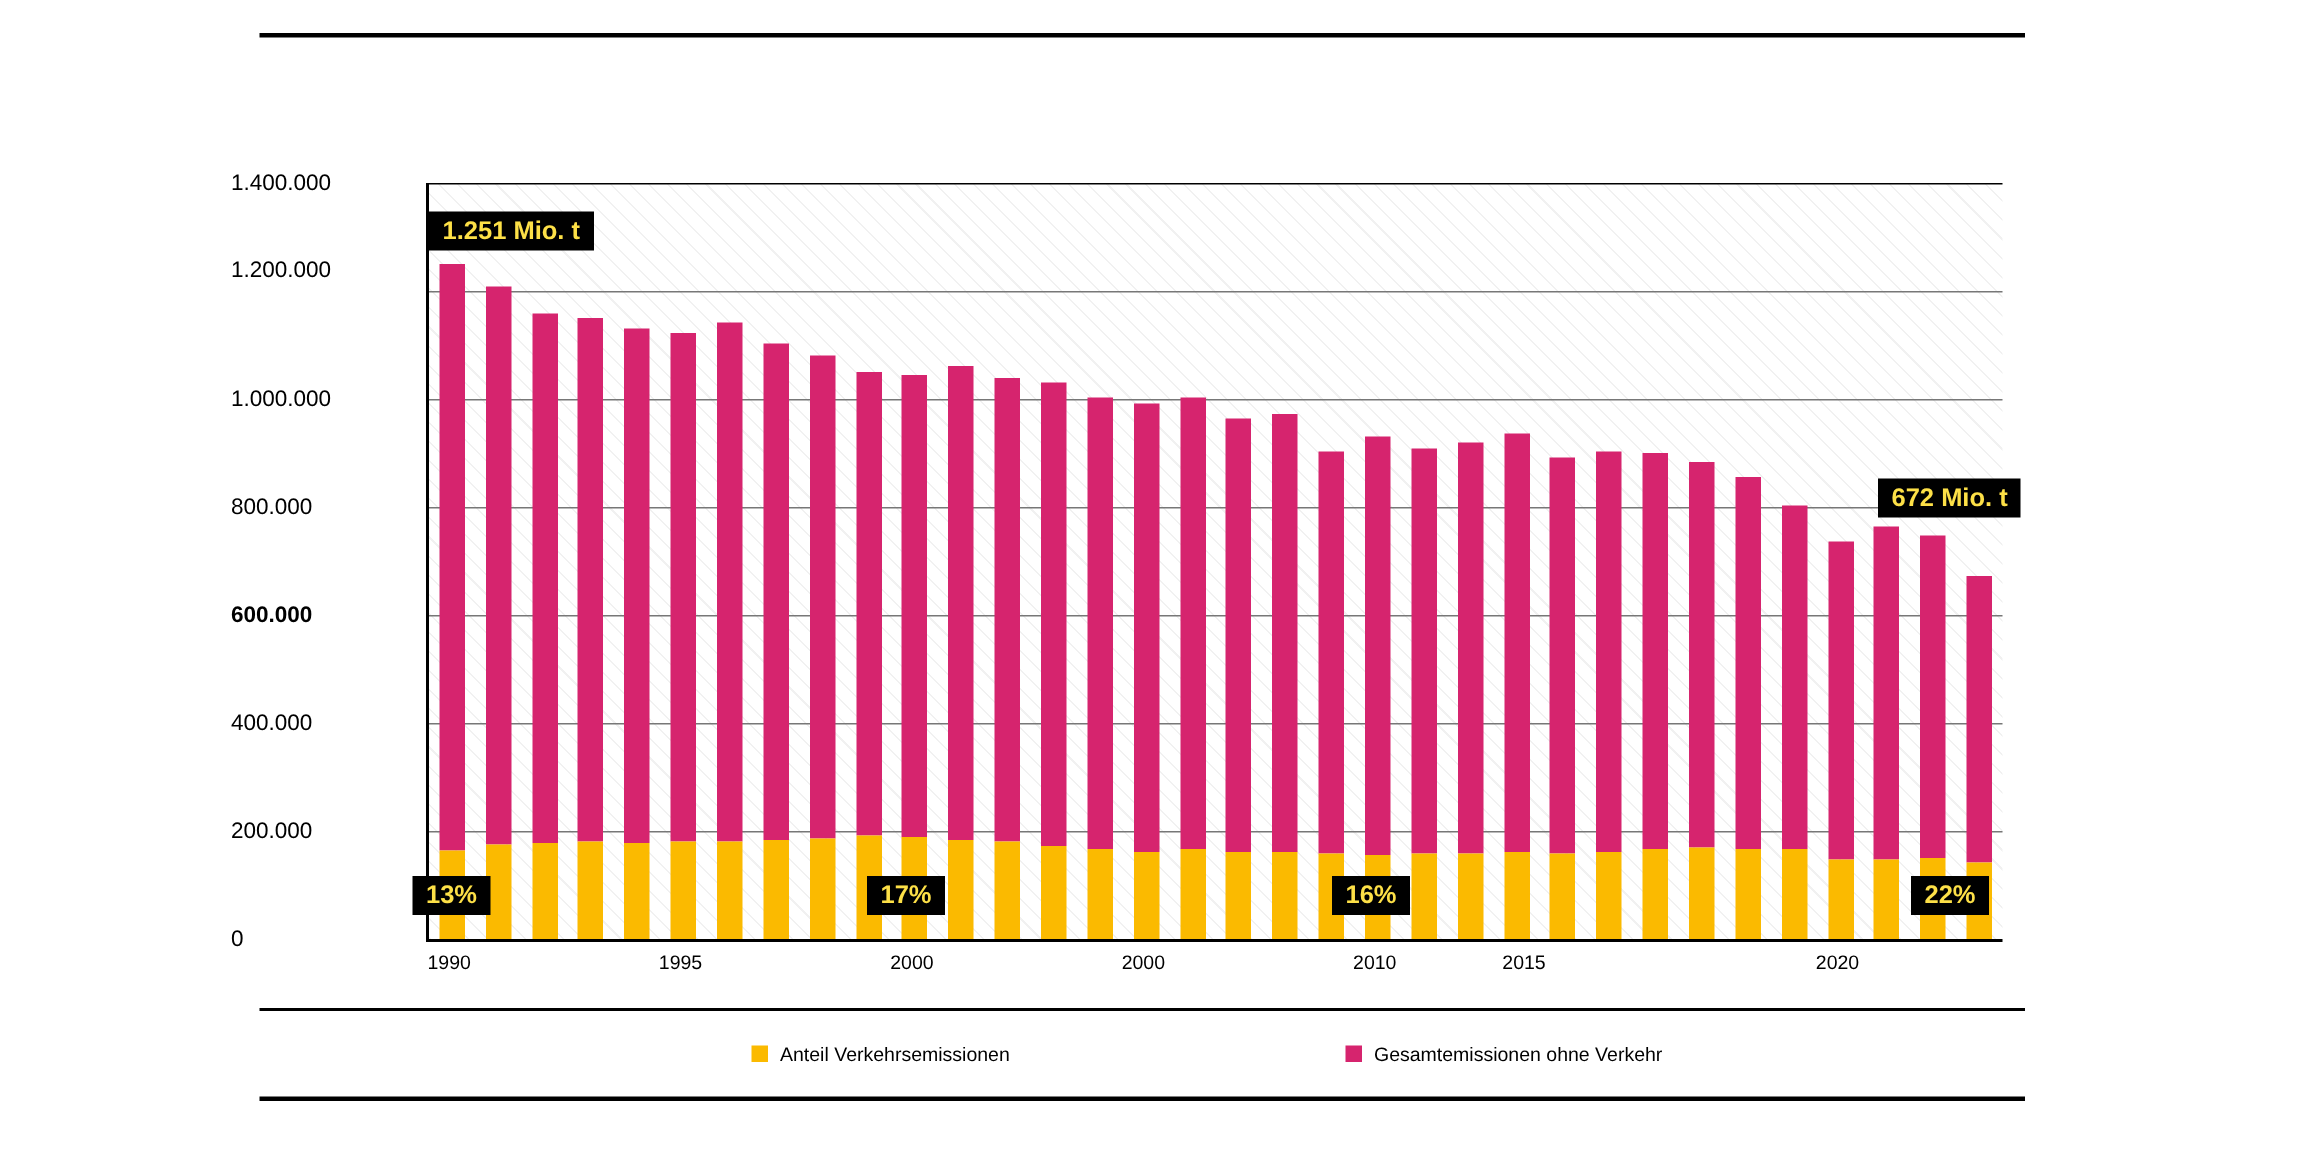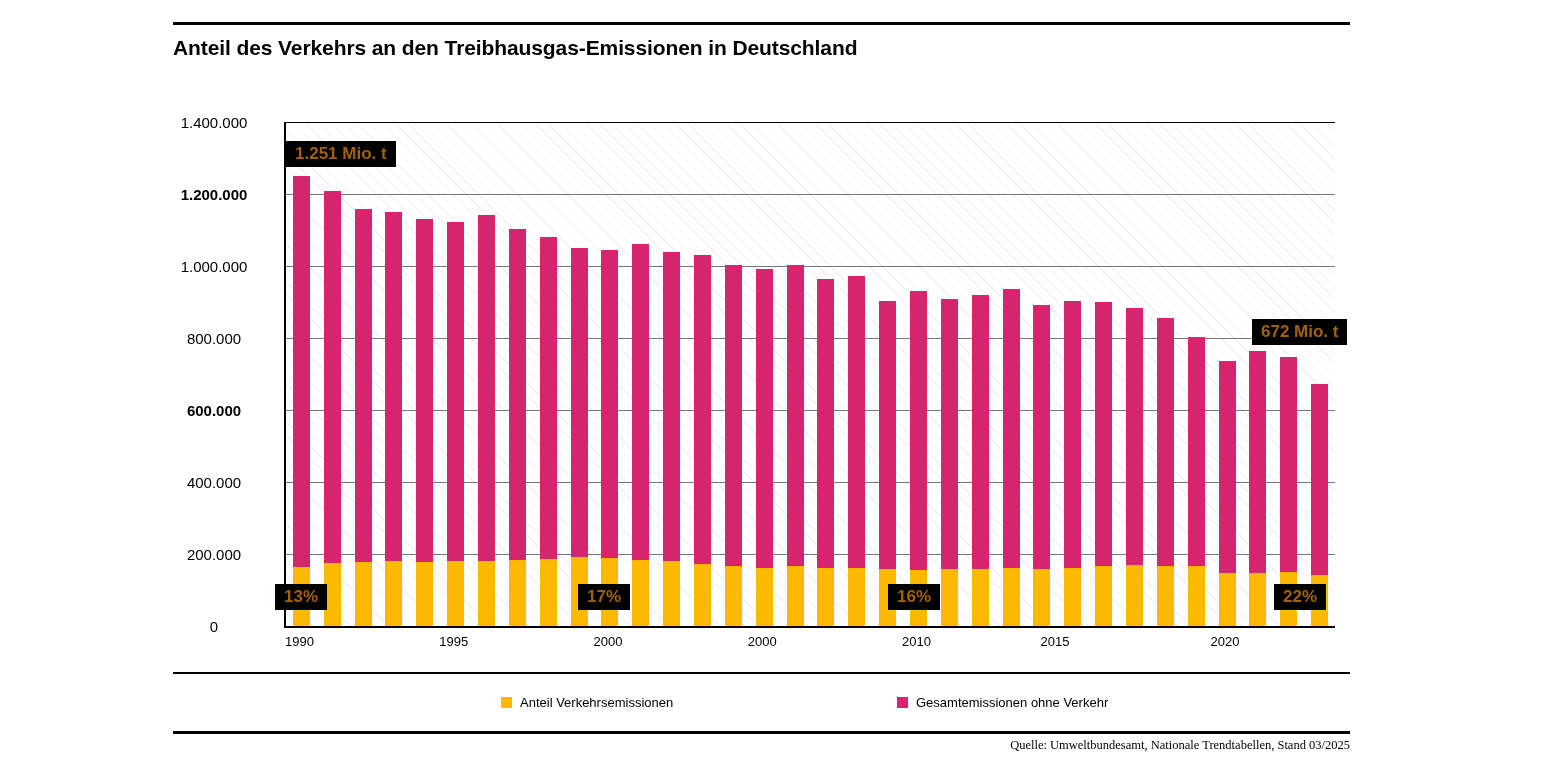--- a/index.html
+++ b/index.html
@@ -75,21 +75,21 @@
     width: 1049px;
     height: 1px;
     background: #777777;
   }
   .gridline.top-edge { background: #000000; }
 
   .ytick {
     position: absolute;
     right: 1271px;       
     width: 120px;
-    text-align: center;
+    text-align: left;
     font-size: 15px;
     transform: translateY(-50%);
     white-space: nowrap;
   }
 
   .xtick {
     position: absolute;
     top: 634px;
     font-size: 13px;
     transform: translateX(-50%);
@@ -113,21 +113,21 @@
     left: 0;
     bottom: 0;
     width: 100%;
     background: #fbba00;
   }
 
   
   .callout {
     position: absolute;
     background: #000000;
-    color: #a16207;
+    color: #fde047;
     font-size: 17px;
     font-weight: bold;
     padding: 4px 9px 5px 9px;
     white-space: nowrap;
     line-height: 1;
   }
 
   
   .legend-item {
     position: absolute;
@@ -156,31 +156,30 @@
     white-space: nowrap;
   }
 </style>
 </head>
 <body>
 
 <div id="page">
 
   <div class="rule rule-top"></div>
 
-  <div class="chart-title">Anteil des Verkehrs an den Treibhausgas-Emissionen in Deutschland</div>
 
 
   <div id="axis-labels">
       <div class="ytick" style="top: 626px;">0</div>
       <div class="ytick" style="top: 554px;">200.000</div>
       <div class="ytick" style="top: 482px;">400.000</div>
       <div class="ytick" style="top: 410px; font-weight: bold;">600.000</div>
       <div class="ytick" style="top: 338px;">800.000</div>
       <div class="ytick" style="top: 266px;">1.000.000</div>
-      <div class="ytick" style="top: 194px; font-weight: bold;">1.200.000</div>
+      <div class="ytick" style="top: 180px;">1.200.000</div>
       <div class="ytick" style="top: 122px;">1.400.000</div>
     </div>
 
   <div id="plot">
     <div id="grid">
         <div class="gridline" style="top: 432px;"></div>
         <div class="gridline" style="top: 360px;"></div>
         <div class="gridline" style="top: 288px;"></div>
         <div class="gridline" style="top: 216px;"></div>
         <div class="gridline" style="top: 144px;"></div>
@@ -342,22 +341,21 @@
     <span class="legend-swatch" style="background:#fbba00"></span>
     <span>Anteil Verkehrsemissionen</span>
   </div>
   <div class="legend-item" id="legend-rest">
     <span class="legend-swatch" style="background:#d6246e"></span>
     <span>Gesamtemissionen ohne Verkehr</span>
   </div>
 
   <div class="rule rule-bottom"></div>
 
-  <div class="source">Quelle: Umweltbundesamt, Nationale Trendtabellen, Stand 03/2025</div>
 
 <div class="xtick" style="left: 299.426px;">1990</div>
     <div class="xtick" style="left: 453.691px;">1995</div>
     <div class="xtick" style="left: 607.956px;">2000</div>
     <div class="xtick" style="left: 762.221px;">2000</div>
     <div class="xtick" style="left: 916.485px;">2010</div>
-    <div class="xtick" style="left: 1055px;">2015</div>
+    <div class="xtick" style="left: 1016px;">2015</div>
     <div class="xtick" style="left: 1225.01px;">2020</div>
   </div>
 
 </body></html>

